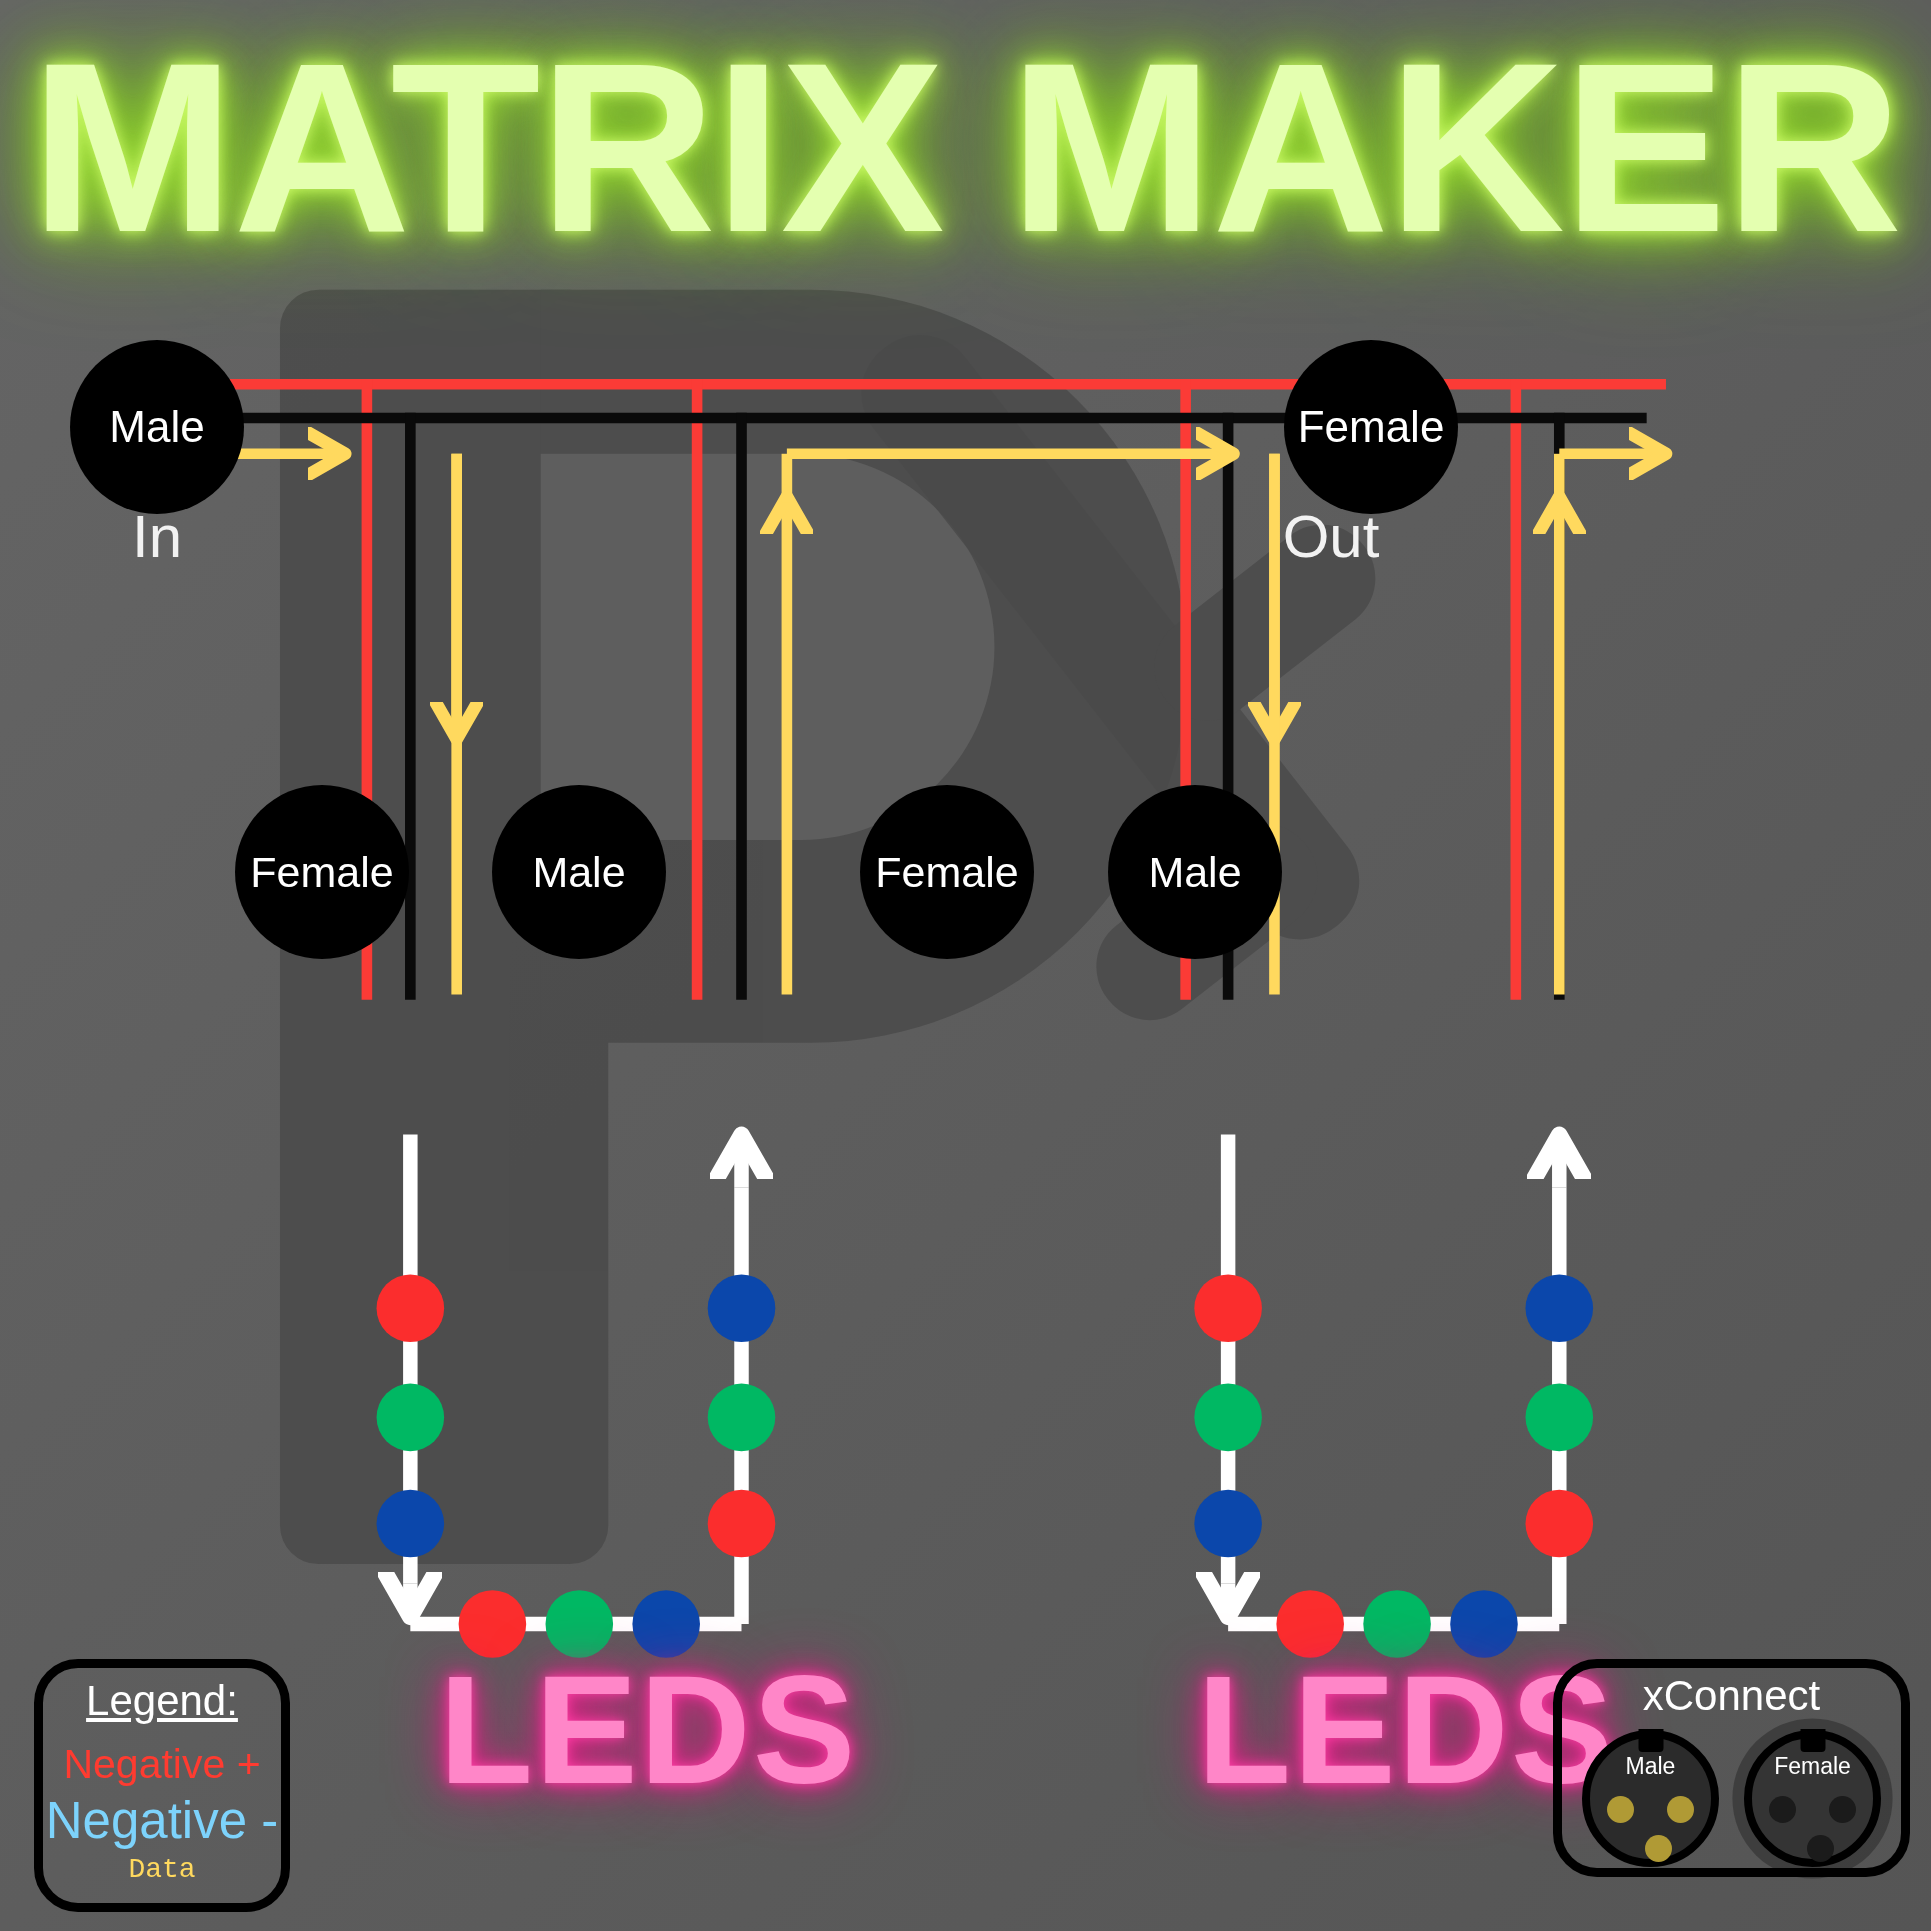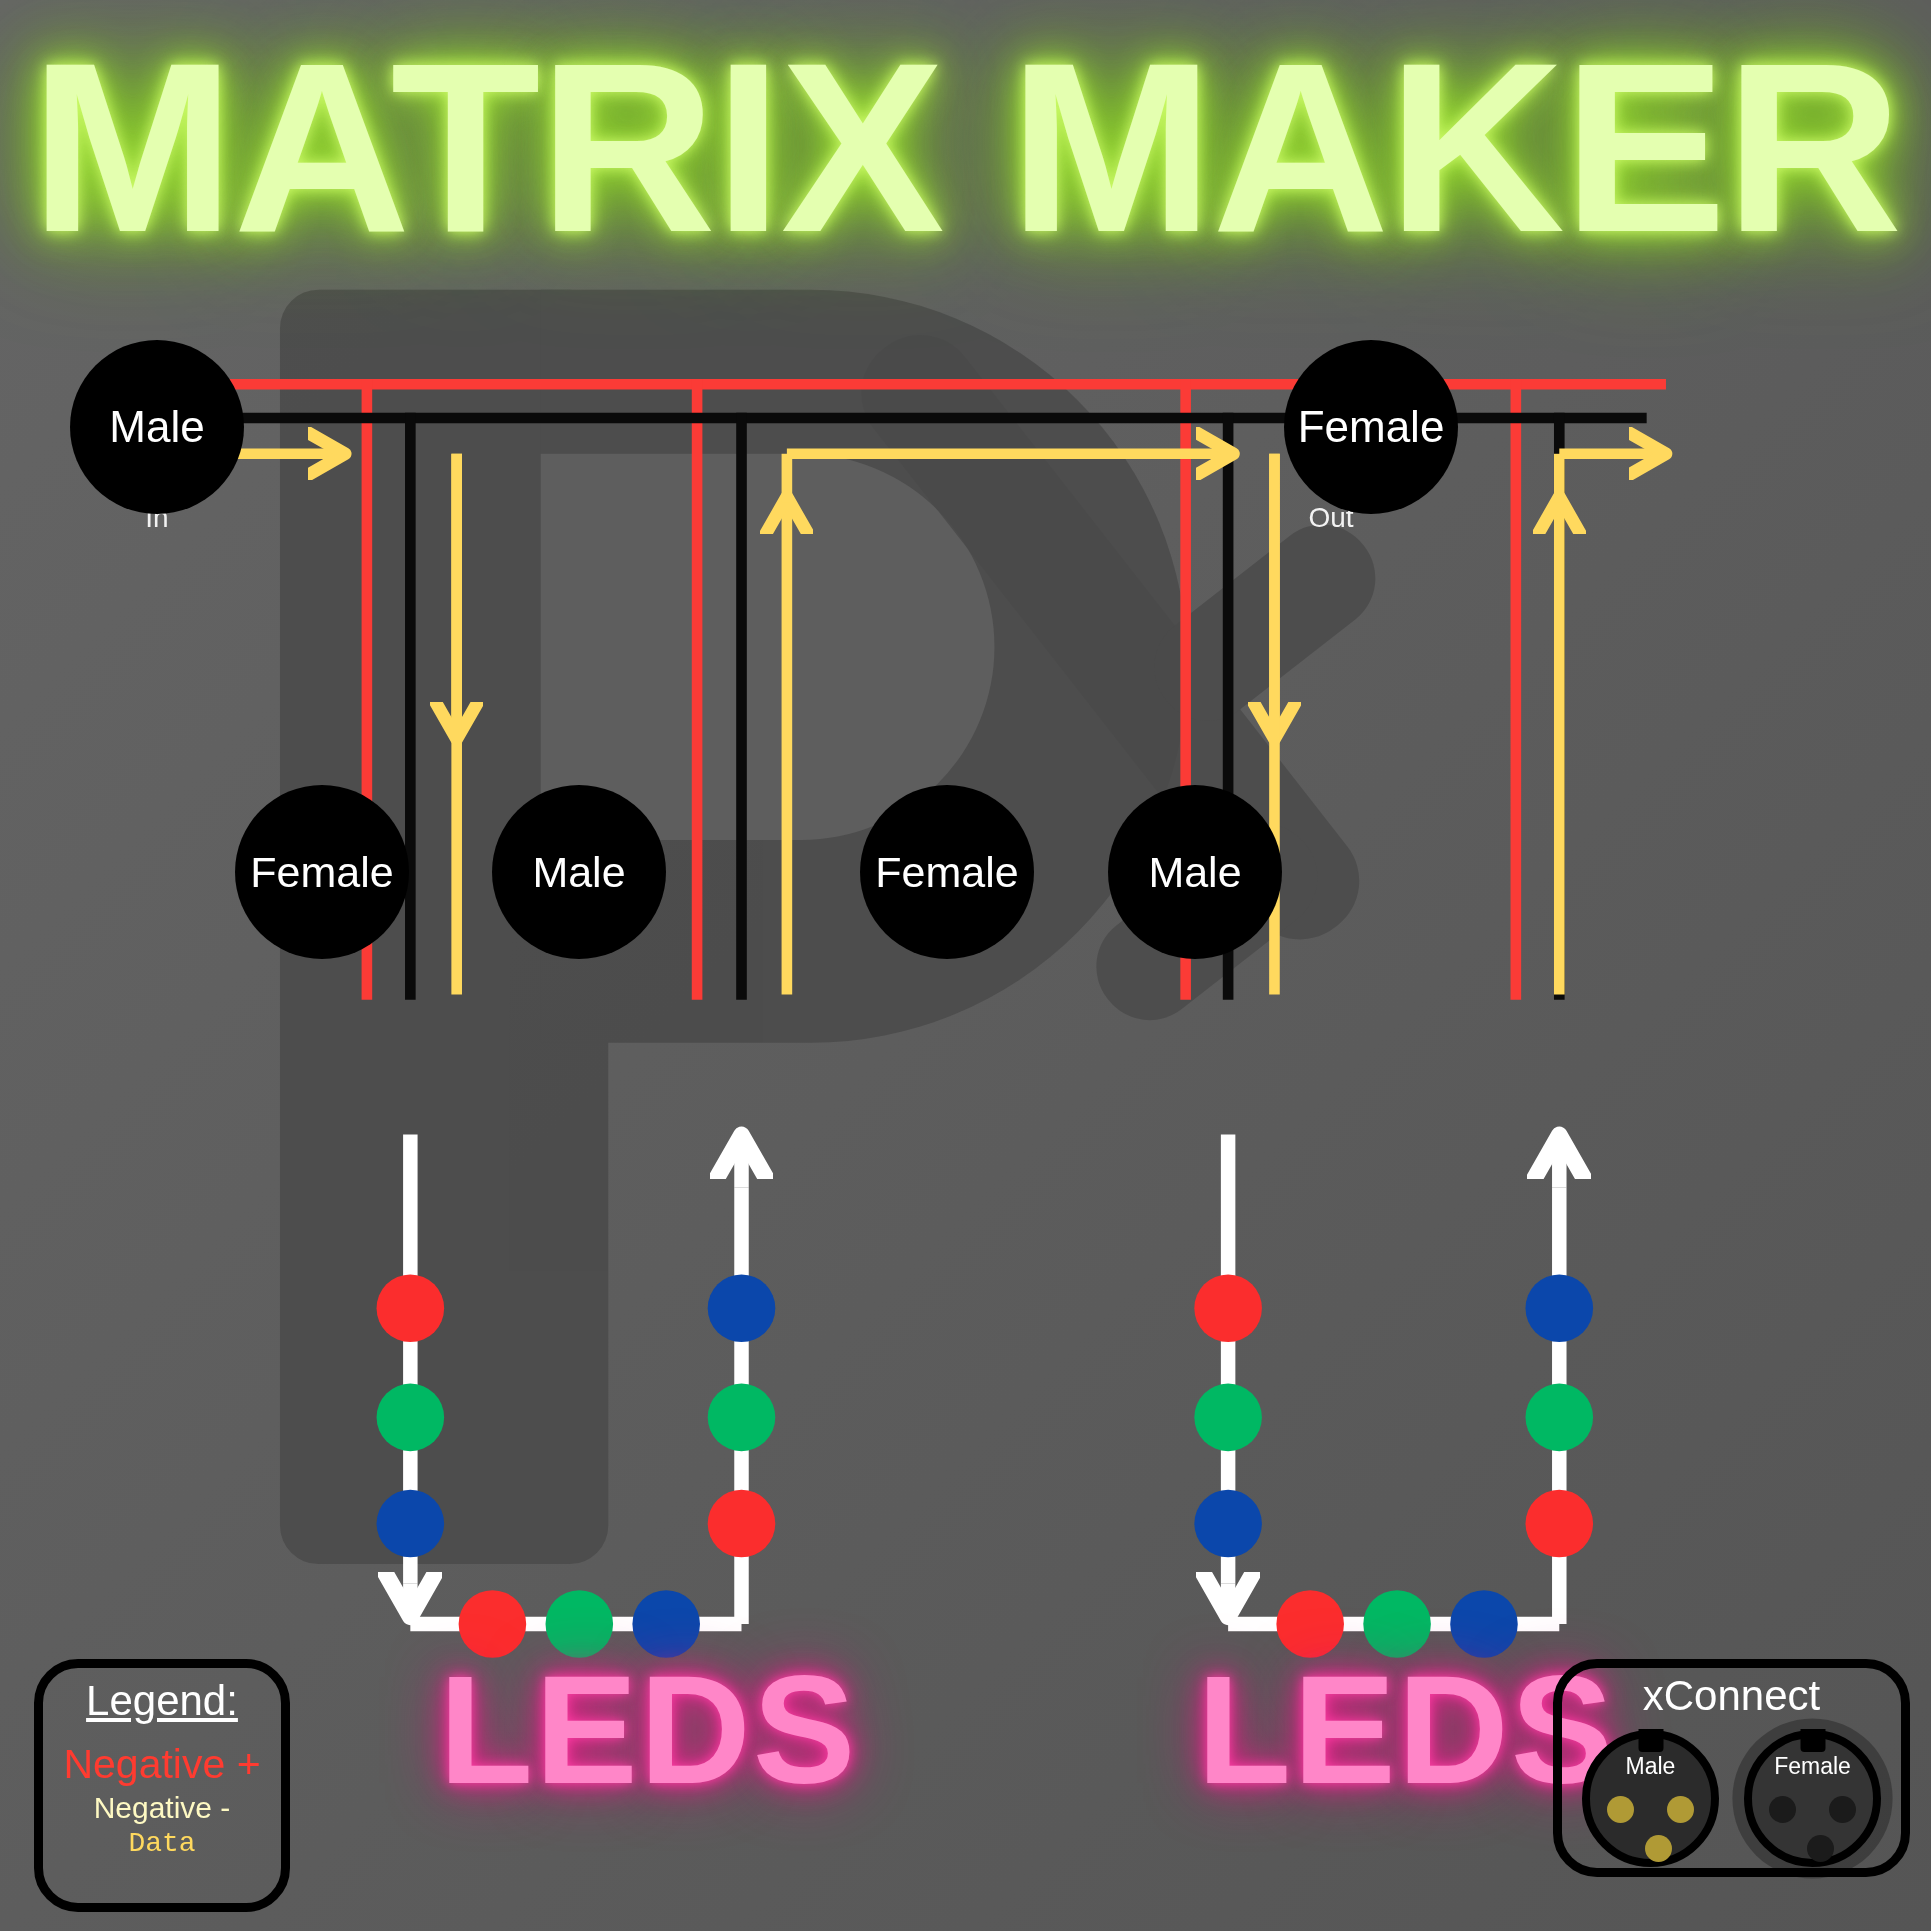--- a/index.html
+++ b/index.html
@@ -56,34 +56,34 @@
   .conn{
     position:absolute;border-radius:50%;
     background:#000;
     display:flex;align-items:center;justify-content:center;
     color:#fff;
     font-size:44px;
     z-index:30;
   }
   .conn.small{font-size:43px;}
   .side-label{
-    position:absolute;color:#f2f2f2;font-size:28px;text-align:center;z-index:25;
+    position:absolute;color:#f2f2f2;font-size:60px;text-align:center;z-index:25;
   }
 
   
   .legend{
     position:absolute;left:34px;top:1659px;width:256px;height:253px;
     border:9.7px solid #000;border-radius:44px;
     box-sizing:border-box;
     display:flex;flex-direction:column;align-items:center;
     padding-top:9px;
   }
   .legend .lg-title{color:#ffffff;font-size:42px;text-decoration:underline;margin-bottom:13.5px;}
   .legend .lg-pos{color:#ff3b30;font-size:41px;line-height:1.24;}
-  .legend .lg-neg{color:#fef9c3;font-size:30px;line-height:1.24;}
+  .legend .lg-neg{color:#7dd3fc;font-size:51px;line-height:1.24;}
   .legend .lg-data{color:#ffd95e;font-size:28px;line-height:1.24;font-family:Liberation Mono, monospace;}
 
   
   .xconnect{
     position:absolute;left:1553px;top:1659px;width:357px;height:218px;
     border:9.7px solid #000;border-radius:44px;box-sizing:border-box;
     display:flex;flex-direction:column;align-items:center;
   }
   .xconnect .xc-title{color:#fff;font-size:42px;margin-top:3.9px;}
   .xc-row{display:flex;gap:25px;margin-top:9.7px;}

